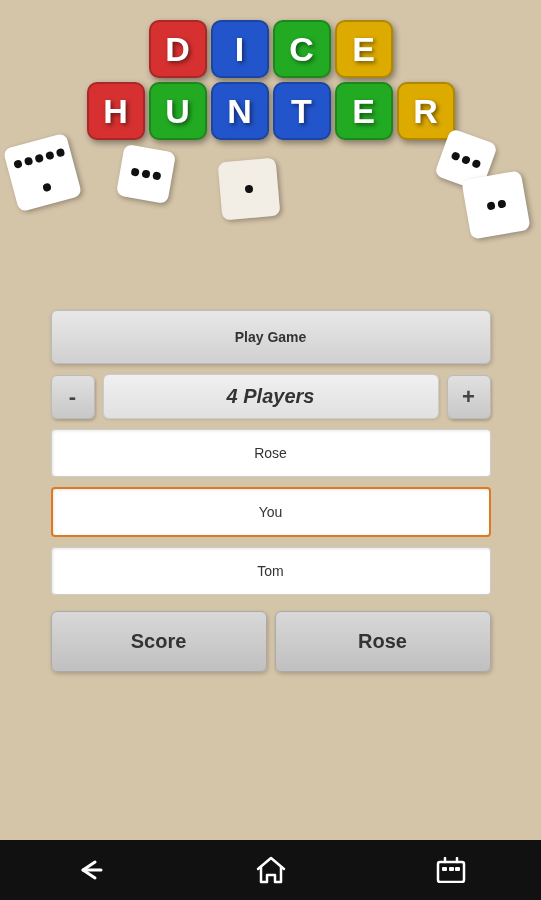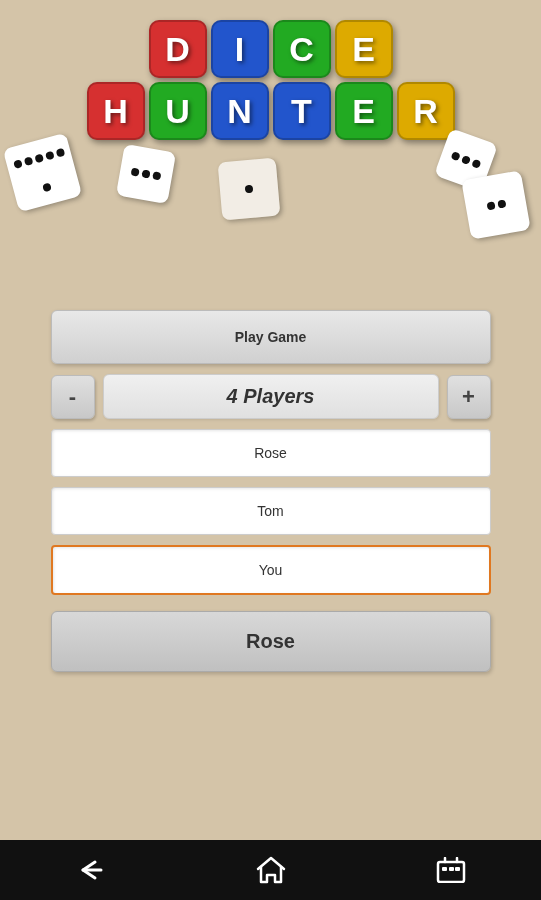--- a/index.html
+++ b/index.html
@@ -313,26 +313,27 @@
     <button class="play-btn">Play Game</button>
 
     <div class="players-row">
       <button class="player-btn">-</button>
       <div class="players-label">4 Players</div>
       <button class="player-btn">+</button>
     </div>
 
     <input class="player-input" type="text" value="Rose" style="">
 
+    <input class="player-input active" type="text" value="You" style="">
+
     <input class="player-input" type="text" value="Tom" style="">
 
-    <input class="player-input active" type="text" value="You" style="">
-
 
     <div class="bottom-btns">
+      <button class="bottom-btn">Score</button>
       <button class="bottom-btn">Rose</button>
     </div>
 
   </div>
 
 </div>
 
 <div class="nav-bar">
 
   <div class="nav-icon">

